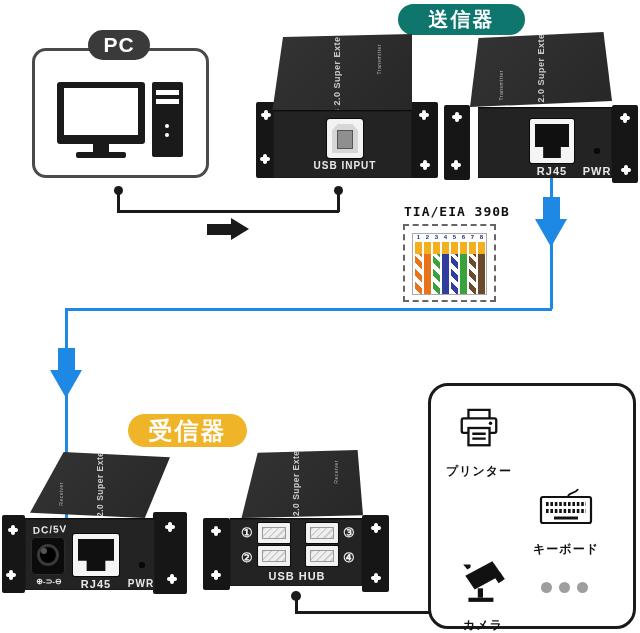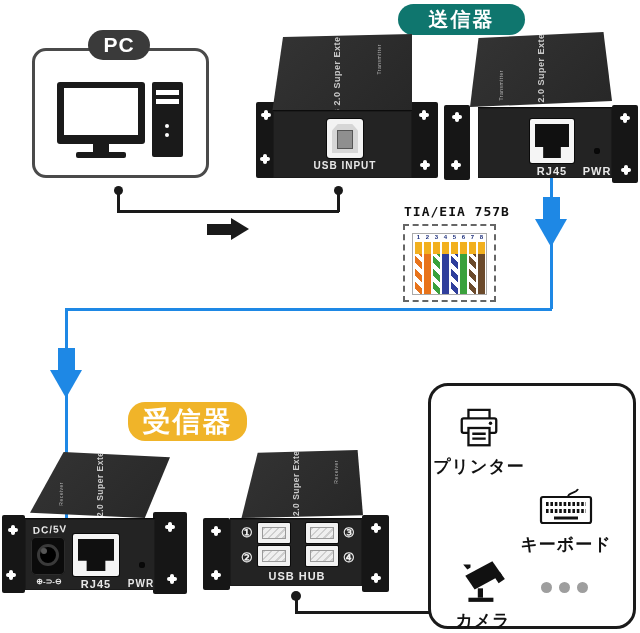--- a/index.html
+++ b/index.html
@@ -30,21 +30,21 @@
   .vline{position:absolute;background:#1a1a1a;}
   .dot{position:absolute;background:#1a1a1a;border-radius:50%;}
   .cable-text{left:126px;top:188px;width:210px;font-size:14.5px;font-weight:bold;color:#1a1a1a;text-align:center;}
 
   
   .arr-shaft{left:207px;top:224px;width:24px;height:11px;background:#1a1a1a;}
   .arr-head{left:231px;top:218px;width:0;height:0;border-top:11px solid transparent;border-bottom:11px solid transparent;border-left:18px solid #1a1a1a;}
 
   
   .tx-pill{left:398px;top:4px;width:127px;height:31px;font-size:20px;}
-  .rx-pill{left:128px;top:402px;width:119px;height:39px;font-size:28px;}
+  .rx-pill{left:128px;top:414px;width:119px;height:33px;font-size:24px;}
 
   
   .bracket{position:absolute;background:#161616;border-radius:2px;}
   .hole{position:absolute;width:10px;height:10px;}
   .hole::before{content:"";position:absolute;left:0;top:3px;width:10px;height:4px;background:#fff;border-radius:2px;}
   .hole::after{content:"";position:absolute;left:3px;top:0;width:4px;height:10px;background:#fff;border-radius:2px;}
   .devtop{position:absolute;background:linear-gradient(135deg,#343434,#272727);display:flex;align-items:center;justify-content:center;}
   .devfront{position:absolute;background:#232323;border-top:1px solid #0c0c0c;box-shadow:inset 0 0 0 1px #1b1b1b;}
   .vtext{writing-mode:vertical-rl;transform:rotate(180deg);color:#c9c9c9;font-size:9px;font-weight:bold;letter-spacing:0.5px;white-space:nowrap;}
   .vsub{position:absolute;writing-mode:vertical-rl;transform:rotate(180deg);color:#b0b0b0;font-size:5px;letter-spacing:0.5px;}
@@ -79,21 +79,21 @@
   
   .bline{position:absolute;background:#1E88E5;}
   .barr-stem{position:absolute;background:#1E88E5;}
   .barr-head{position:absolute;width:0;height:0;border-left:16px solid transparent;border-right:16px solid transparent;border-top:28px solid #1E88E5;}
   .cat6-text{left:174px;top:311px;font-size:28px;font-weight:bold;color:#2196F3;letter-spacing:1px;}
 
   
   .usb-box{left:428px;top:383px;width:208px;height:246px;border:3px solid #1a1a1a;border-radius:20px;background:#fff;}
   .usb-pill{left:448px;top:367px;width:148px;height:31px;font-size:18px;letter-spacing:2px;}
   .usb-item{position:absolute;width:90px;display:flex;flex-direction:column;align-items:center;}
-  .usb-item .lbl{font-size:17px;font-weight:bold;color:#111;margin-top:4px;white-space:nowrap;letter-spacing:1px;}
+  .usb-item .lbl{font-size:12px;font-weight:bold;color:#111;margin-top:12px;white-space:nowrap;letter-spacing:1px;}
   .dots3{position:absolute;display:flex;gap:7px;}
   .dots3 span{width:11px;height:11px;border-radius:50%;background:#9e9e9e;display:block;}
 
   .hub-dot{left:291px;top:591px;width:10px;height:10px;}
 </style>
 </head>
 <body>
 
 <div class="canvas">
 
@@ -157,21 +157,21 @@
     </div>
     <div class="devfront" style="left:478px;top:107px;width:134px;height:71px;"></div>
     <div class="rj45-outer" style="left:530px;top:119px;width:44px;height:44px;">
       <div class="rj45-jack"></div>
     </div>
     <div class="port-label" style="left:528px;top:165px;width:48px;font-size:11px;">RJ45</div>
     <div class="led" style="left:594px;top:148px;"></div>
     <div class="port-label" style="left:580px;top:165px;width:34px;font-size:11px;">PWR</div>
   </div>
 
-  <div class="abs tia-title">TIA/EIA 757B</div>
+  <div class="abs tia-title">TIA/EIA 390B</div>
   <div class="abs tia-box">
     <div class="tia-conn"></div>
     <div class="tia-nums">
         <span class="tia-num">1</span>
         <span class="tia-num">2</span>
         <span class="tia-num">3</span>
         <span class="tia-num">4</span>
         <span class="tia-num">5</span>
         <span class="tia-num">6</span>
         <span class="tia-num">7</span>

